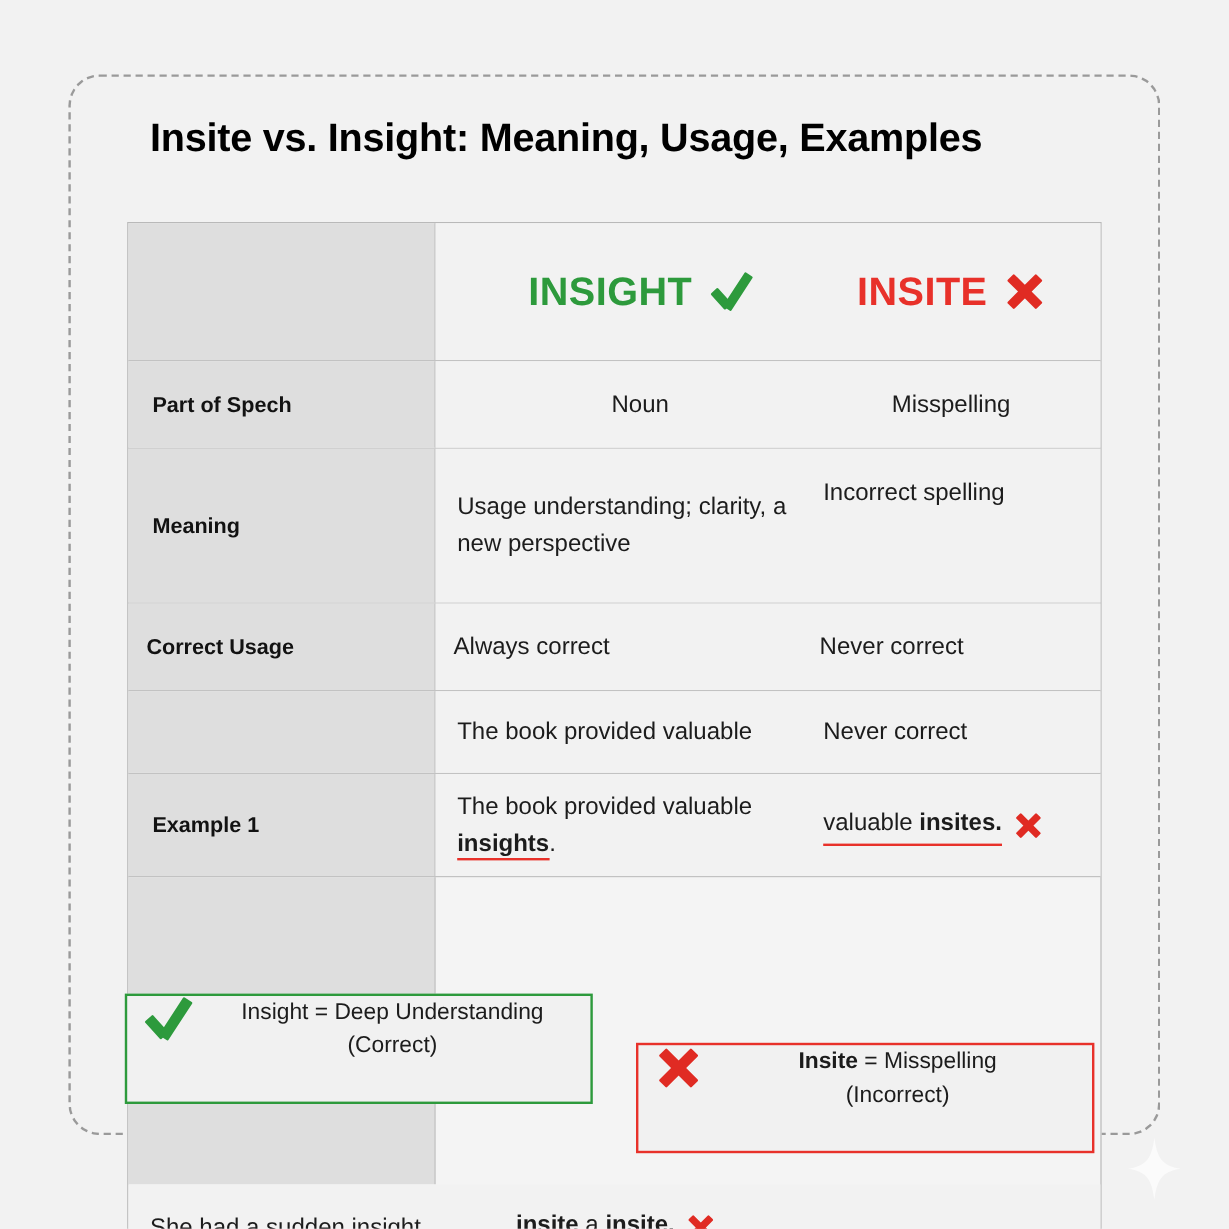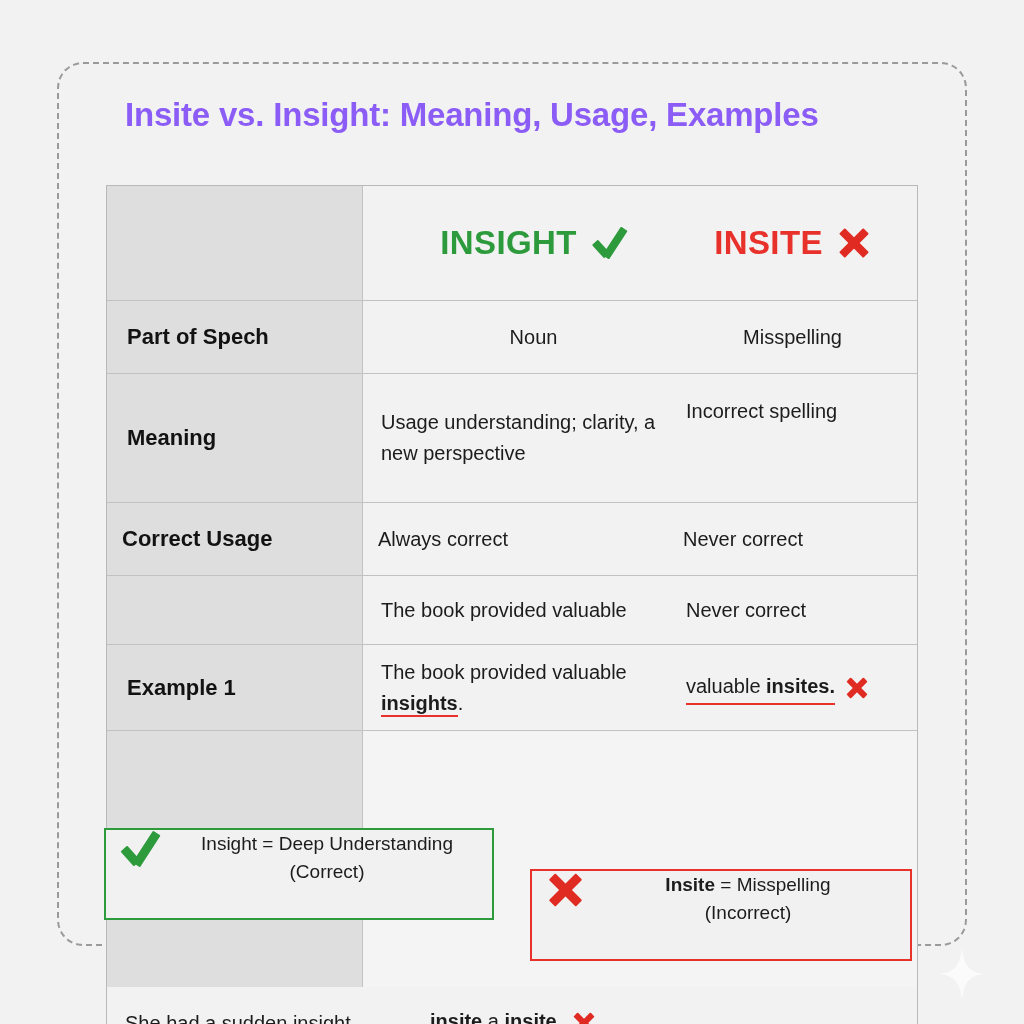--- a/index.html
+++ b/index.html
@@ -28,21 +28,21 @@
   }
 
   
   #title {
     position: absolute;
     left: 125px;
     top: 96px;
     width: 790px;
     font-size: 33px;
     font-weight: bold;
-    color: #8b5cf6;
+    color: #000000;
     letter-spacing: -0.2px;
     line-height: 1.15;
   }
 
   
   #table {
     position: absolute;
     left: 106px;
     top: 185px;
     width: 812px;
@@ -59,21 +59,21 @@
 
   .label-cell {
     width: 256px;
     flex: 0 0 256px;
     background: #dedede;
     border-right: 1px solid #c2c2c2;
     box-sizing: border-box;
     padding: 0 20px;
     display: flex;
     align-items: center;
-    font-size: 22px;
+    font-size: 18px;
     font-weight: bold;
     color: #121212;
   }
   .content-cell {
     flex: 1 1 auto;
     background: #f2f2f2;
     box-sizing: border-box;
     display: flex;
     align-items: center;
     padding: 0 18px;

